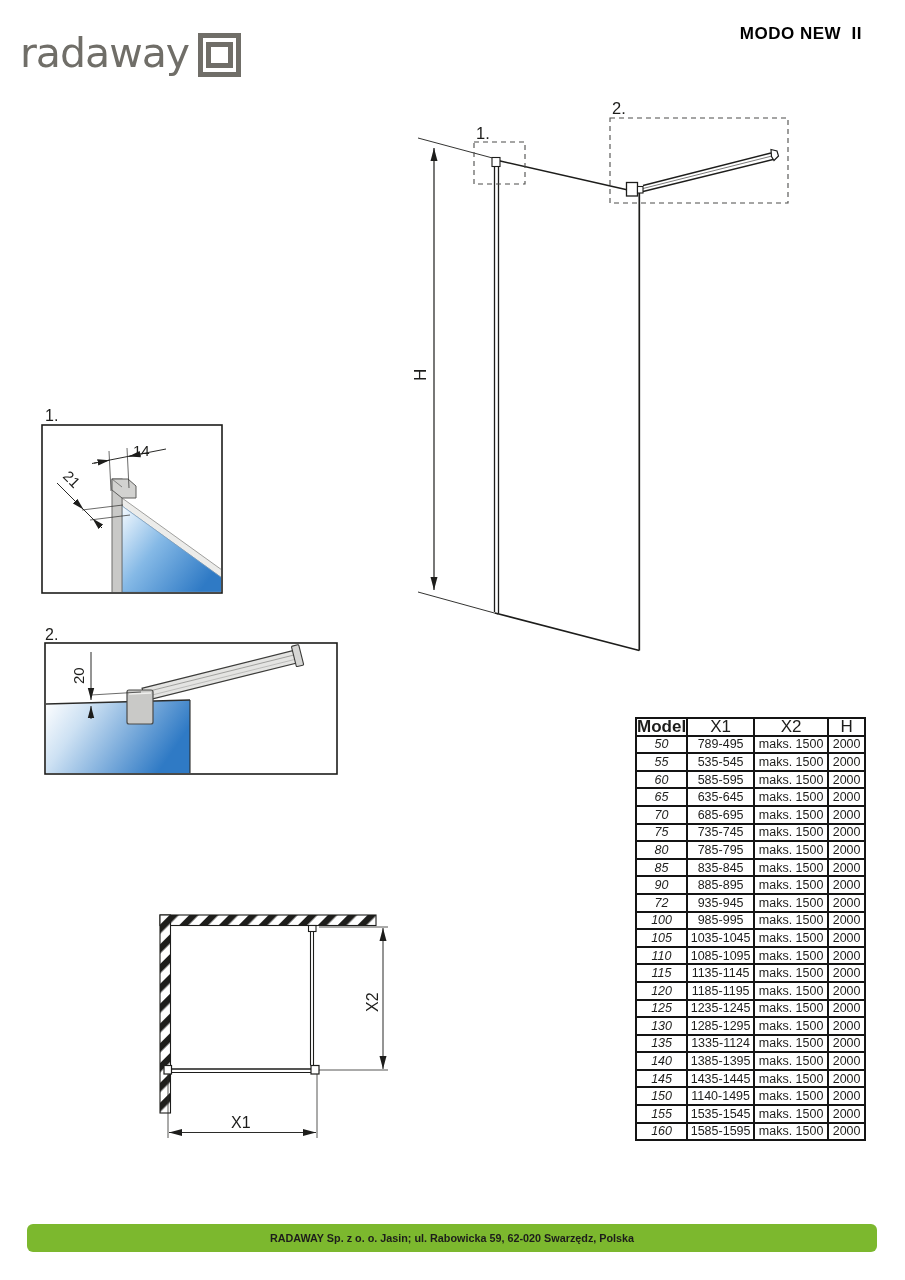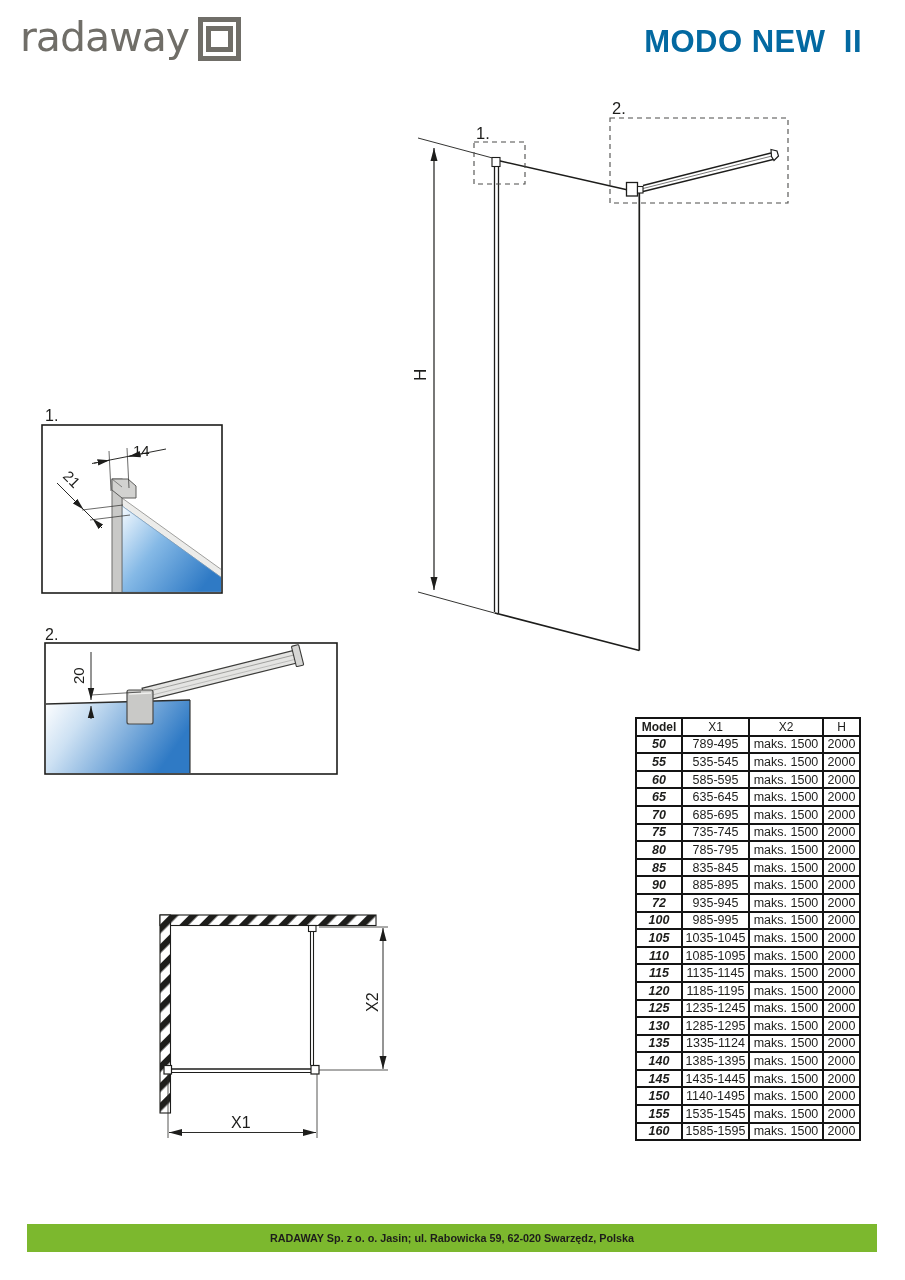--- a/index.html
+++ b/index.html
@@ -1,51 +1,51 @@
 <!DOCTYPE html>
 <html><head>
 <meta charset="utf-8">
 <style>
   html,body{margin:0;padding:0;background:#ffffff;}
   body{
     position:relative;width:905px;height:1280px;overflow:hidden;
     font-family:"Liberation Sans","DejaVu Sans",sans-serif;color:#1d1d1b;
   }
   
-  .logo{position:absolute;left:20px;top:8px;display:flex;align-items:flex-start;}
+  .logo{position:absolute;left:20px;top:24px;display:flex;align-items:flex-start;}
   .logo-text{
     font-family:"DejaVu Sans",sans-serif;font-size:41px;line-height:40px;
     color:#706e68;letter-spacing:-1px;margin-top:9px;font-weight:400;
   }
   .logo-mark{width:33px;height:34px;border:5px solid #706e68;margin-left:9px;margin-top:9px;
     display:flex;align-items:center;justify-content:center;}
   .logo-mark-inner{width:17px;height:16px;border:5px solid #706e68;}
   .page-title{
-    position:absolute;top:24px;right:43px;font-size:31px;font-weight:bold;
-    color:#0369a1;letter-spacing:.5px;white-space:pre;margin-left:24px;
+    position:absolute;top:24px;right:43px;font-size:17px;font-weight:bold;
+    color:#000000;letter-spacing:.5px;white-space:pre;margin-left:24px;
   }
   
   svg{position:absolute;overflow:visible;}
   svg text{font-family:"Liberation Sans","DejaVu Sans",sans-serif;fill:#1d1d1b;}
   
   .size-table{
     position:absolute;left:635px;top:717px;border-collapse:collapse;table-layout:fixed;
   }
   .size-table th,.size-table td{
     border:2px solid #141414;text-align:center;vertical-align:middle;
     height:15.6px;line-height:14px;padding:0;font-size:12.5px;white-space:nowrap;
   }
-  .size-table th{font-size:12px;font-weight:normal;}
+  .size-table th{font-size:17px;font-weight:normal;}
   .size-table th.model-h{font-weight:bold;}
-  .size-table td.model{font-weight:bold;font-style:italic;}
+  .size-table td.model{font-weight:normal;font-style:italic;}
   .col-model{width:46px;}.col-x1{width:67px;}.col-x2{width:74px;}.col-h{width:37px;}
   
   .footer-bar{
     position:absolute;left:27px;top:1224px;width:850px;height:28px;
-    display:flex;flex-direction:column;justify-content:center;text-align:center;
+    display:flex;flex-direction:column;justify-content:center;text-align:center;border-radius:6px;
   }
   .footer-bar div{font-size:10.8px;font-weight:bold;line-height:13px;color:#1d1d1b;}
 </style>
 </head>
 <body>
 
 <div class="logo">
   <span class="logo-text">radaway</span>
   <span class="logo-mark">
       <span class="logo-mark-inner"></span>

